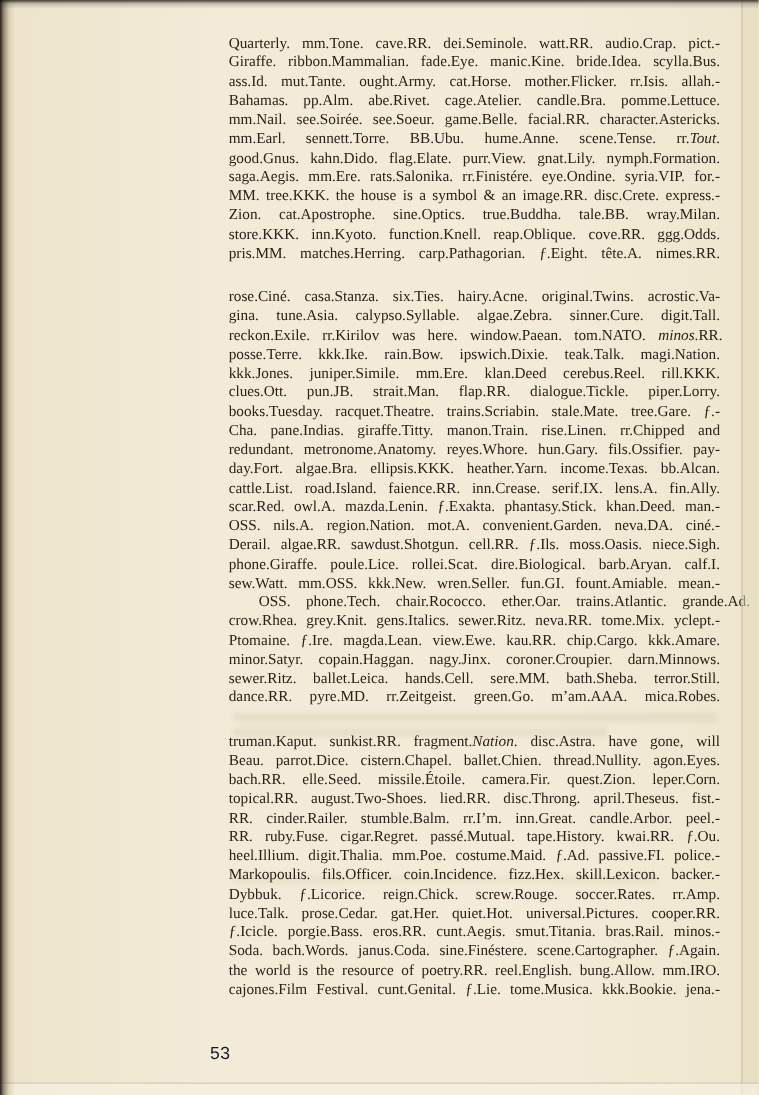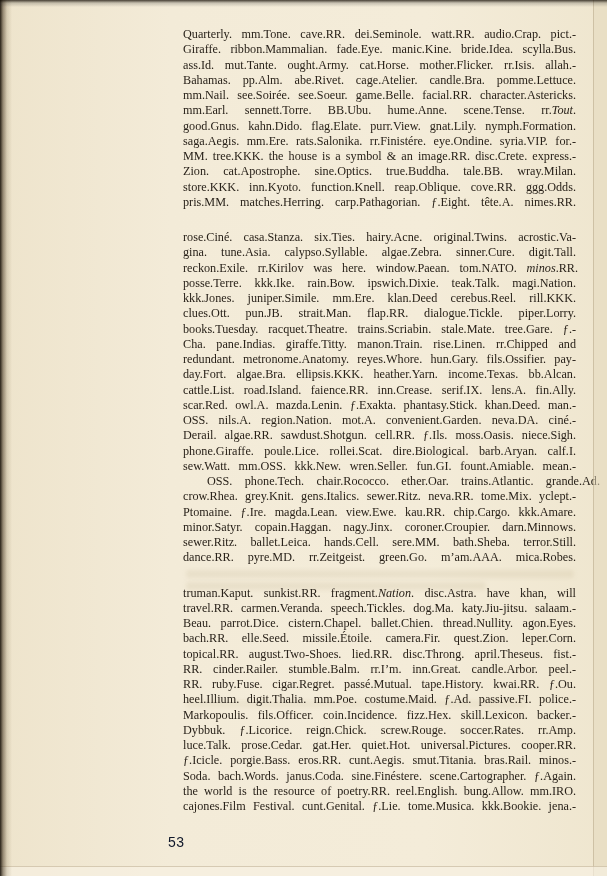--- a/index.html
+++ b/index.html
@@ -100,22 +100,21 @@
       <div class="line"><span class="inner" style="word-spacing: 7.37188px;"><span>phone.Giraffe. poule.Lice. rollei.Scat. dire.Biological. barb.Aryan. calf.I.</span></span></div>
       <div class="line"><span class="inner" style="word-spacing: 5.50781px;"><span>sew.Watt. mm.OSS. kkk.New. wren.Seller. fun.GI. fount.Amiable. mean.-</span></span></div>
       <div class="line"><span class="inner" style="word-spacing: 9.32188px; margin-left: 24px;"><span>OSS. phone.Tech. chair.Rococco. ether.Oar. trains.Atlantic. grande.Ad.</span></span></div>
       <div class="line"><span class="inner" style="word-spacing: 4.33333px;"><span>crow.Rhea. grey.Knit. gens.Italics. sewer.Ritz. neva.RR. tome.Mix. yclept.-</span></span></div>
       <div class="line"><span class="inner" style="word-spacing: 5.36719px;"><span>Ptomaine. ƒ.Ire. magda.Lean. view.Ewe. kau.RR. chip.Cargo. kkk.Amare.</span></span></div>
       <div class="line"><span class="inner" style="word-spacing: 9.08594px;"><span>minor.Satyr. copain.Haggan. nagy.Jinx. coroner.Croupier. darn.Minnows.</span></span></div>
       <div class="line"><span class="inner" style="word-spacing: 10.2969px;"><span>sewer.Ritz. ballet.Leica. hands.Cell. sere.MM. bath.Sheba. terror.Still.</span></span></div>
       <div class="line"><span class="inner" style="word-spacing: 10.8375px;"><span>dance.RR. pyre.MD. rr.Zeitgeist. green.Go. m’am.AAA. mica.Robes.</span></span></div>
     </div>
     <div class="para">
-      <div class="line"><span class="inner" style="word-spacing: 7.22135px;"><span>truman.Kaput. sunkist.RR. fragment.</span><span class="it">Nation</span><span>. disc.Astra. have khan, will</span></span></div>
-      <div class="line"><span class="inner" style="word-spacing: 4.79375px;"><span>travel.RR. carmen.Veranda. speech.Tickles. dog.Ma. katy.Jiu-jitsu. salaam.-</span></span></div>
+      <div class="line"><span class="inner" style="word-spacing: 7.22135px;"><span>truman.Kaput. sunkist.RR. fragment.</span><span class="it">Nation</span><span>. disc.Astra. have gone, will</span></span></div>
       <div class="line"><span class="inner" style="word-spacing: 6.46563px;"><span>Beau. parrot.Dice. cistern.Chapel. ballet.Chien. thread.Nullity. agon.Eyes.</span></span></div>
       <div class="line"><span class="inner" style="word-spacing: 10.2969px;"><span>bach.RR. elle.Seed. missile.Étoile. camera.Fir. quest.Zion. leper.Corn.</span></span></div>
       <div class="line"><span class="inner" style="word-spacing: 7.27813px;"><span>topical.RR. august.Two-Shoes. lied.RR. disc.Throng. april.Theseus. fist.-</span></span></div>
       <div class="line"><span class="inner" style="word-spacing: 7.6224px;"><span>RR. cinder.Railer. stumble.Balm. rr.I’m. inn.Great. candle.Arbor. peel.-</span></span></div>
       <div class="line"><span class="inner" style="word-spacing: 6.58073px;"><span>RR. ruby.Fuse. cigar.Regret. passé.Mutual. tape.History. kwai.RR. ƒ.Ou.</span></span></div>
       <div class="line"><span class="inner" style="word-spacing: 4.40365px;"><span>heel.Illium. digit.Thalia. mm.Poe. costume.Maid. ƒ.Ad. passive.FI. police.-</span></span></div>
       <div class="line"><span class="inner" style="word-spacing: 6.2875px;"><span>Markopoulis. fils.Officer. coin.Incidence. fizz.Hex. skill.Lexicon. backer.-</span></span></div>
       <div class="line"><span class="inner" style="word-spacing: 11.0656px;"><span>Dybbuk. ƒ.Licorice. reign.Chick. screw.Rouge. soccer.Rates. rr.Amp.</span></span></div>
       <div class="line"><span class="inner" style="word-spacing: 7.35313px;"><span>luce.Talk. prose.Cedar. gat.Her. quiet.Hot. universal.Pictures. cooper.RR.</span></span></div>
       <div class="line"><span class="inner" style="word-spacing: 4.96094px;"><span>ƒ.Icicle. porgie.Bass. eros.RR. cunt.Aegis. smut.Titania. bras.Rail. minos.-</span></span></div>

